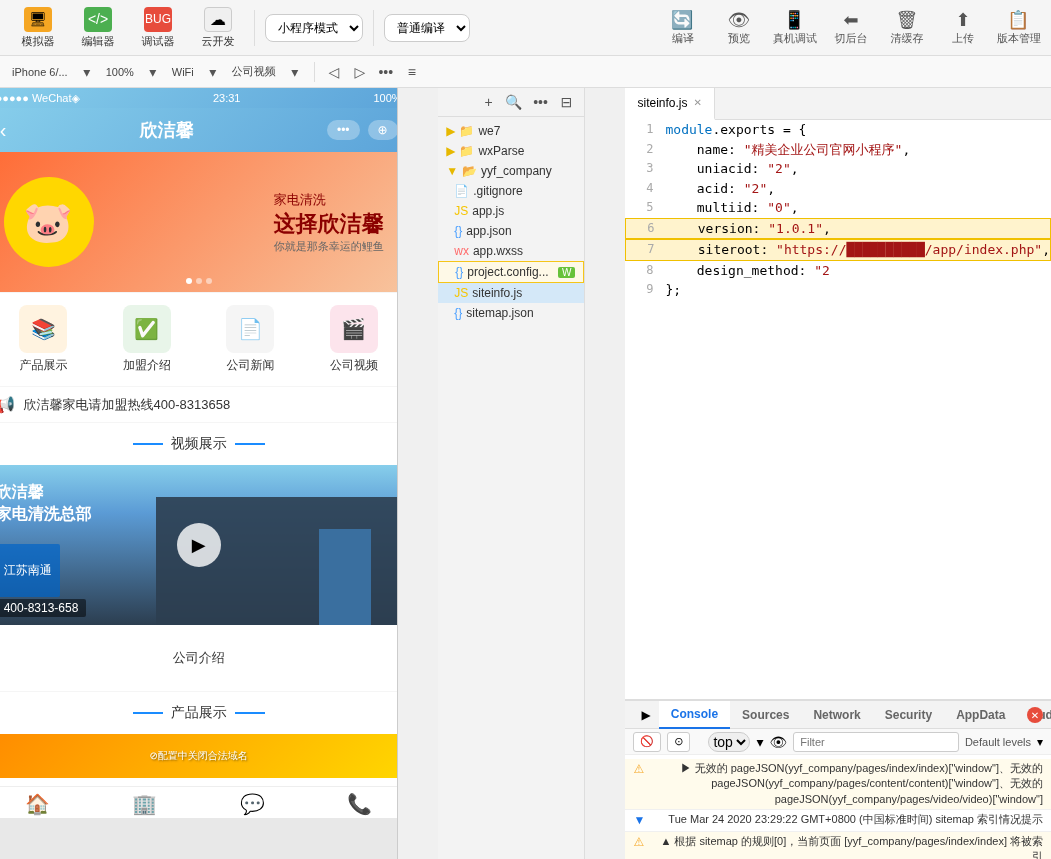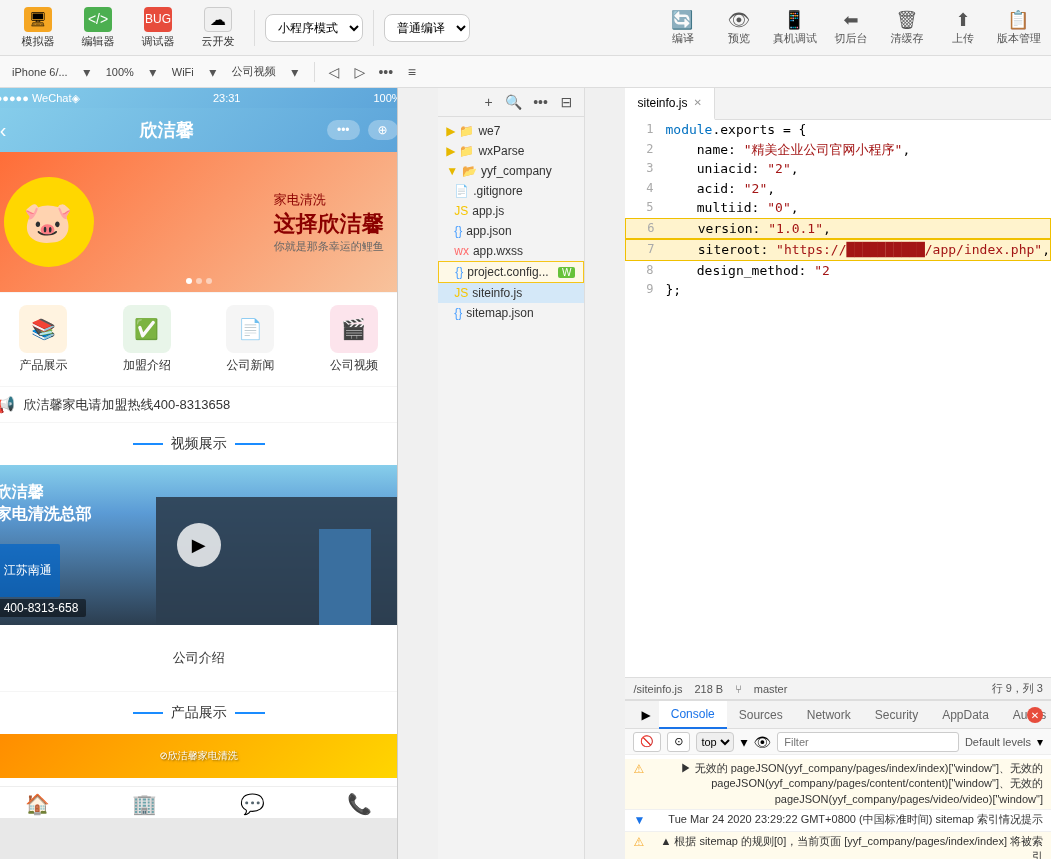--- a/index.html
+++ b/index.html
@@ -461,20 +461,21 @@
       gap: 0;
     }
     .console-tab {
       padding: 0 12px;
       height: 28px;
       display: flex;
       align-items: center;
       font-size: 12px;
       cursor: pointer;
       color: #666;
+      font-weight: bold;
     }
     .console-tab.active {
       color: #1a73e8;
       border-bottom: 2px solid #1a73e8;
       background: white;
     }
     .console-toolbar {
       display: flex;
       align-items: center;
       background: #f9f9f9;
@@ -718,21 +719,21 @@
         </div>
 
         <div class="product-section">
           <div class="section-header">
             <div class="section-line"></div>
             <span>产品展示</span>
             <div class="section-line"></div>
           </div>
           <div class="product-banners">
             <div class="product-banner">
-              <span style="font-size:10px;color:white;text-shadow:1px 1px 2px rgba(0,0,0,0.5);">⊘欣洁馨家电清洗</span>
+              <span style="font-size:10px;color:white;text-shadow:1px 1px 2px rgba(0,0,0,0.5);">⊘配置中关闭合法域名</span>
             </div>
           </div>
         </div>
 
         <div class="bottom-nav">
           <div class="nav-item active">
             <span class="nav-icon">🏠</span>
             <span class="nav-label">网站首页</span>
           </div>
           <div class="nav-item">
@@ -855,45 +856,38 @@
         <span class="line-num">8</span>
         <span class="line-content">    design_method: <span class="code-string">"2</span></span>
       </div>
 
       <div class="code-line">
         <span class="line-num">9</span>
         <span class="line-content">};</span>
       </div>
     </div>
 
-    <div class="code-status-bar" style="position:absolute; bottom:160px; left:0; right:0;">
-      <span>/siteinfo.js</span>
-      <span>218 B</span>
-      <span>⑂</span>
-      <span>master</span>
-      <span style="margin-left:auto;">行 9，列 3</span>
-    </div>
 
     <div class="console-panel" style="position:absolute; bottom:0; left:0; right:0; height:160px;">
       <div class="console-tabs">
         <span style="font-size:12px;padding:0 8px;cursor:pointer;">▶</span>
         <div class="console-tab active">Console</div>
         <div class="console-tab">Sources</div>
         <div class="console-tab">Network</div>
         <div class="console-tab">Security</div>
         <div class="console-tab">AppData</div>
         <div class="console-tab">Audits</div>
         <div class="console-tab">Sensor</div>
 
         <div class="console-close">✕</div>
       </div>
       <div class="console-toolbar">
         <button class="console-toolbar-btn">🚫</button>
         <button class="console-toolbar-btn">⊙</button>
-        <select style="height:20px;border:1px solid #ccc;border-radius:4px;font-size:11px;">
+        <select style="height:20px;border:1px solid #ccc;border-radius:10px;font-size:14px;margin-left:12px;">
           <option>top</option>
         </select>
         <span style="font-size:14px;cursor:pointer;">▾</span>
         <span style="font-size:14px;cursor:pointer;">👁</span>
         <input class="console-filter" type="text" placeholder="Filter" style="">
         <span style="font-size:11px;color:#555;">Default levels</span>
         <span style="font-size:12px;cursor:pointer;">▾</span>
       </div>
       <div class="console-content">
         <div class="console-msg warning">

